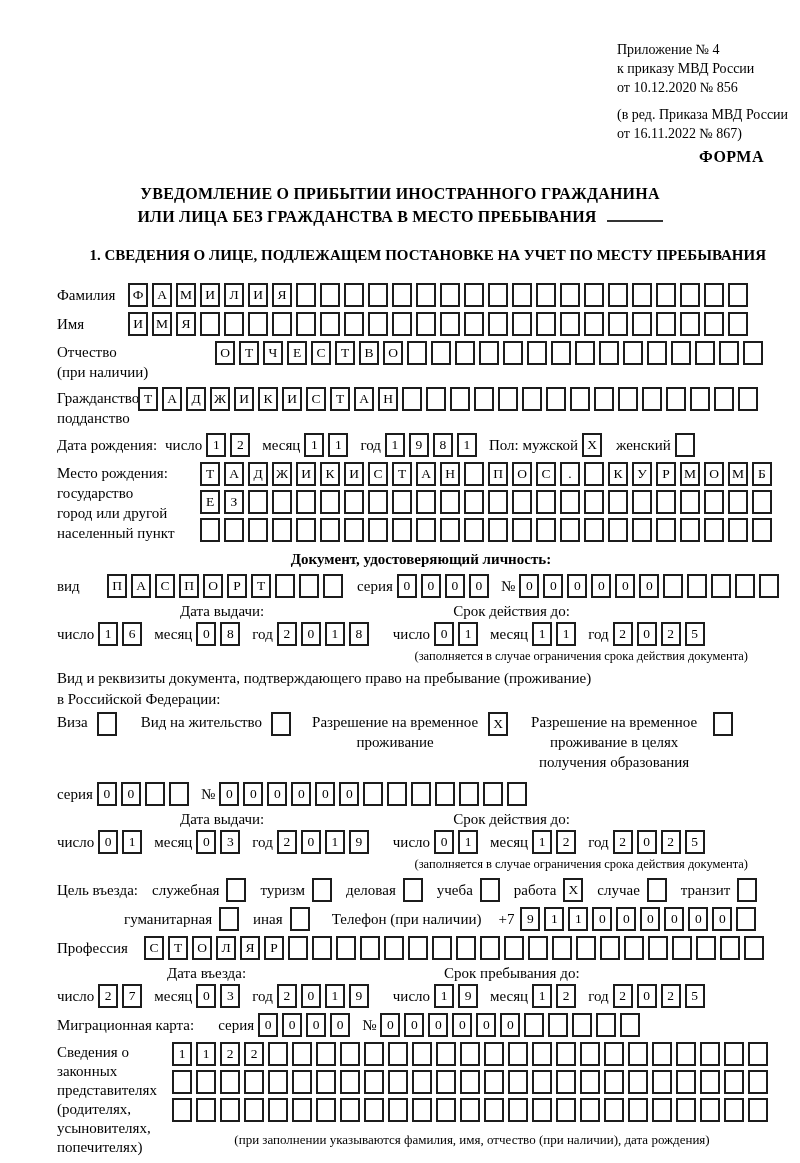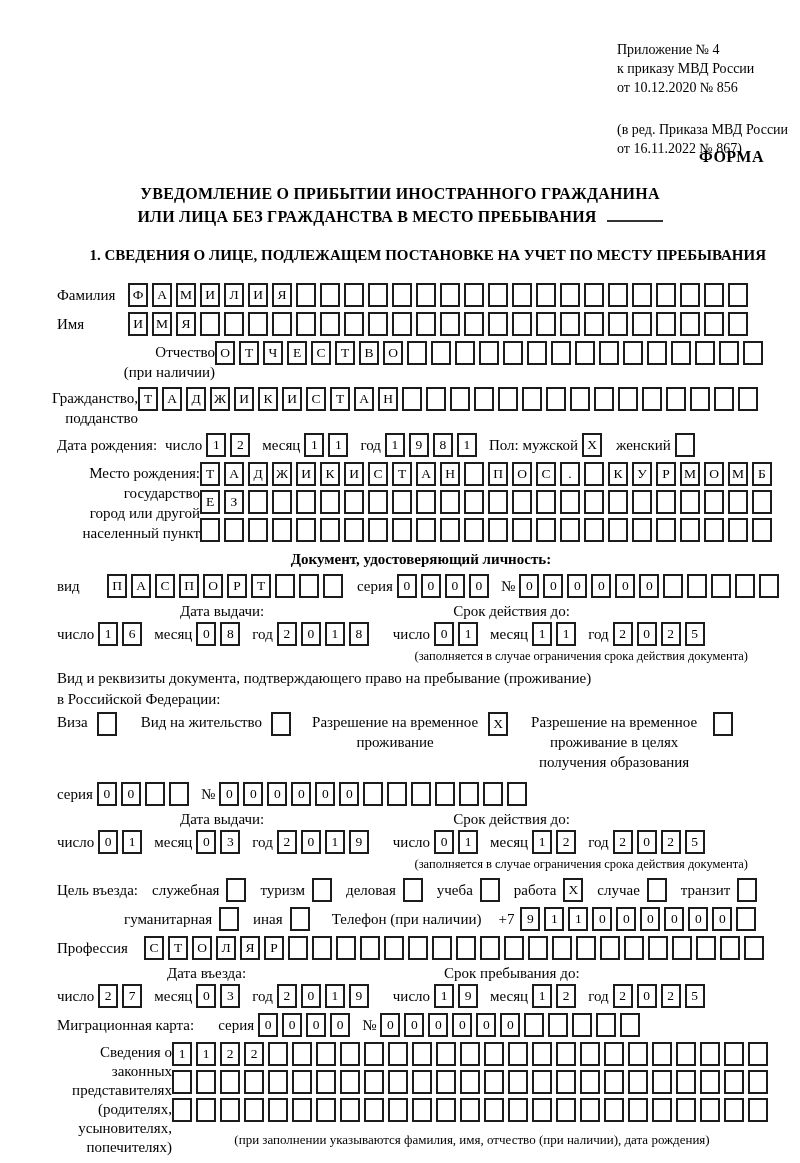--- a/index.html
+++ b/index.html
@@ -1,37 +1,37 @@
 <!DOCTYPE html>
 <html><head>
 <meta charset="utf-8">
 <style>
   html,body{margin:0;padding:0;background:#fff;}
   .page{position:relative;width:800px;height:1163px;background:#fff;overflow:hidden;
         font-family:"Liberation Serif",serif;color:#000;}
   
   .appendix{position:absolute;left:617px;top:40px;font-size:14px;line-height:19px;}
-  .appendix .ed{margin-top:23px;}
+  .appendix .ed{margin-top:8px;}
   .forma{position:absolute;right:36px;top:148px;font-weight:bold;font-size:16px;letter-spacing:.5px;}
   .title{position:absolute;left:0;top:182px;width:100%;text-align:center;font-weight:bold;
          font-size:16px;line-height:23px;letter-spacing:.2px;}
   .blankline{display:inline-block;width:56px;height:13px;border-bottom:2px solid #333;margin-left:10px;}
   .sec1{position:absolute;left:40px;top:247px;width:726px;text-align:right;font-weight:bold;font-size:15px;}
   
   .form{position:absolute;left:57px;top:283px;width:728px;font-size:15px;}
   .row{display:flex;align-items:center;white-space:nowrap;margin-bottom:5px;}
   .row.top{align-items:flex-start;}
   .cells{display:inline-flex;}
   .cell,.cb{box-sizing:border-box;display:inline-flex;align-items:center;justify-content:center;
             width:20px;height:24px;border:2px solid #1c1c1c;margin-right:4px;
             font-size:13.5px;font-family:"Liberation Serif",serif;background:#fff;flex:none;}
   .cb{margin-right:0;}
   .lbl{flex:none;}
   .w71{width:71px;}
-  .lblcol{flex:none;display:flex;flex-direction:column;line-height:20px;margin-top:1px;align-items:flex-end;}
+  .lblcol{flex:none;display:flex;flex-direction:column;line-height:20px;margin-top:1px;}
   .w158{width:158px;}.w81{width:81px;}.w143{width:143px;}.w115{width:115px;line-height:19px;}
   .cellrows .cells{margin-bottom:4px;}
   .cellrows{display:flex;flex-direction:column;}
   .dlbl{margin:0 4px 0 8px;flex:none;}
   .dlbl.first{margin-left:0;}
   .dg{display:inline-flex;align-items:center;flex:none;}
   .center-bold{text-align:center;font-weight:bold;margin:2px 0 6px 0;}
   .heads{margin-bottom:2px;}
   .heads .h1{margin-left:123px;}
   .heads .h2{margin-left:189px;}

